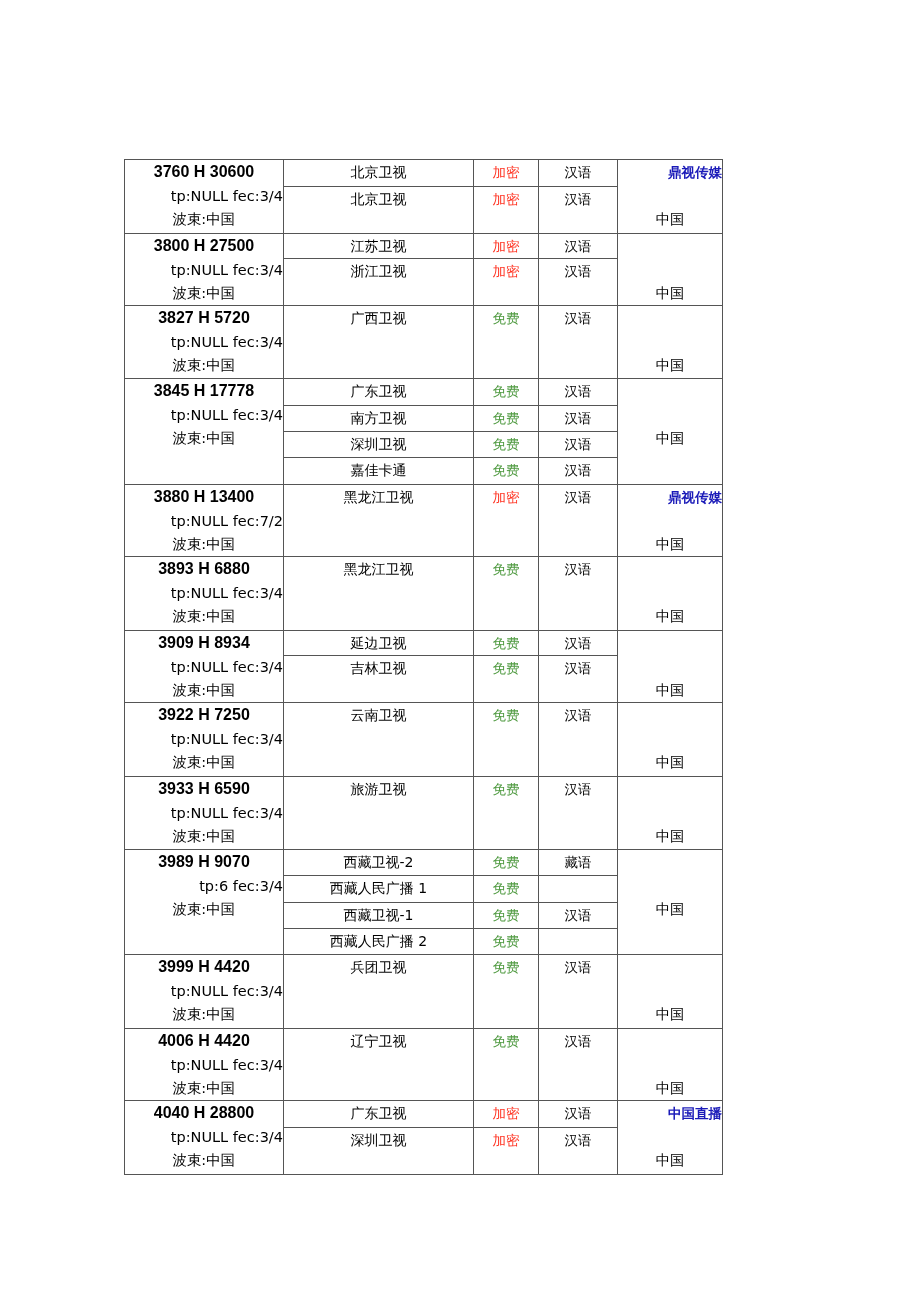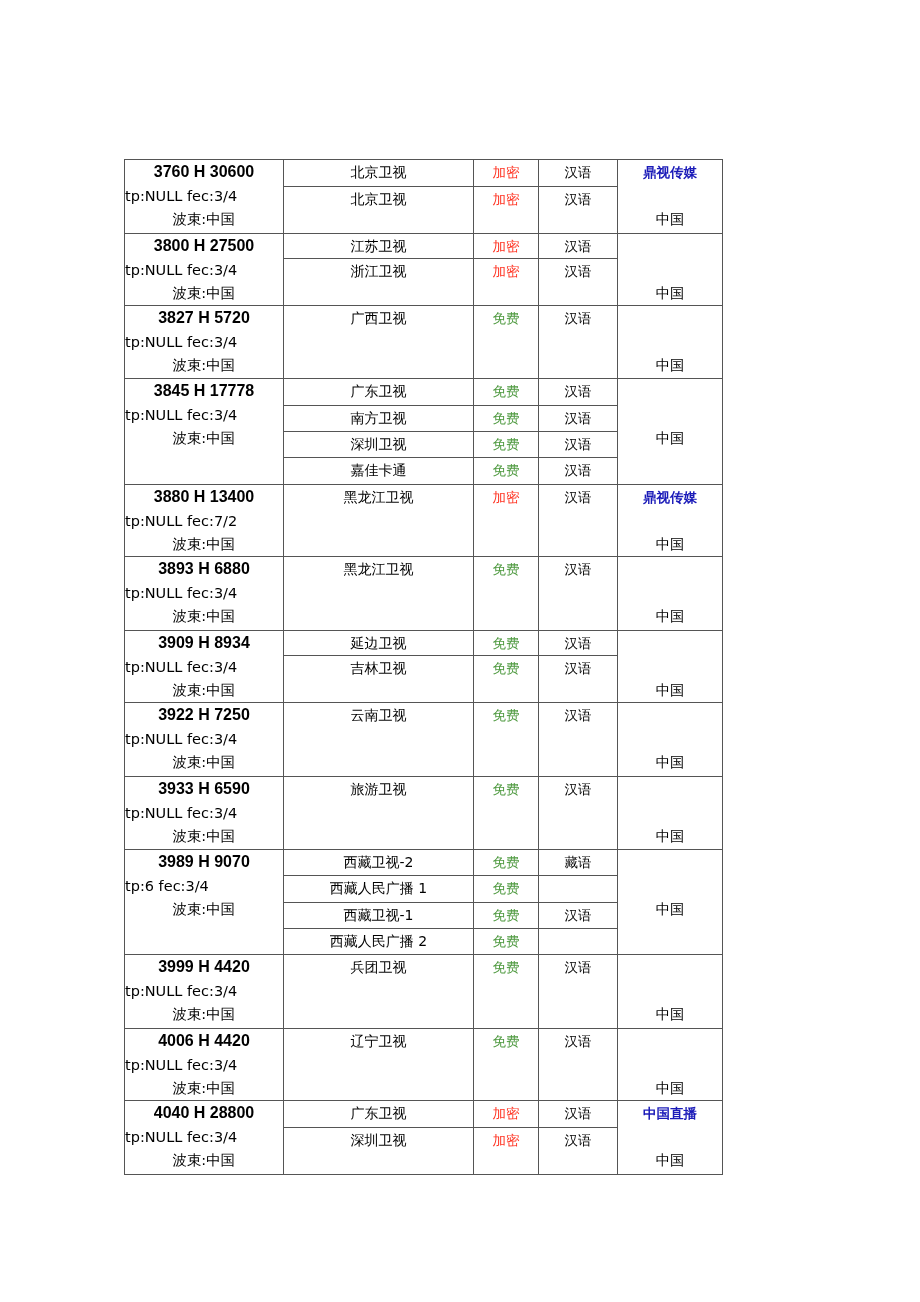--- a/index.html
+++ b/index.html
@@ -47,27 +47,27 @@
     color: var(--c-text);
   }
   table.sat td.freq-cell { width: 159px; vertical-align: top; position: relative; }
   table.sat td.chan-cell { width: 190px; font-size: 14px; line-height: 17px; padding-top: 4px; }
   table.sat td.access-cell { width: 65px; font-size: 13.5px; line-height: 17px; padding-top: 4px; }
   table.sat td.lang-cell  { width: 79px; font-size: 13.5px; line-height: 17px; padding-top: 4px; }
   table.sat td.prov-cell  { width: 105px; vertical-align: top; position: relative; }
 
   .freq-stack { position:absolute; left:0; right:0; top:0; height: 73px; }
   .freq-line { font-family: "Liberation Sans", sans-serif; font-weight: bold; font-size: 16px; text-align: center; line-height: 24px; padding-top: 0px; }
-  .tp-line { font-size: 14.5px; text-align: left; line-height: 24px; }
+  .tp-line { font-size: 14.5px; text-align: right; line-height: 24px; }
   .beam-line { font-size: 14.4px; text-align: right; padding-right: 48px; line-height: 23px; }
 
   table.sat td.acc-enc { color: var(--c-enc); }
   table.sat td.acc-free { color: var(--c-free); }
   .prov-stack { position:absolute; left:0; right:0; top:0; height: 73px; }
-  .prov-name { font-weight: bold; color: var(--c-prov); font-size: 13.5px; text-align:center; line-height: 24px; height: 24px; }
+  .prov-name { font-weight: bold; color: var(--c-prov); font-size: 13.5px; text-align:right; line-height: 24px; height: 24px; }
   .prov-country { font-size: 14.2px; text-align:center; line-height: 23px; margin-top: 24px; }
 </style>
 </head>
 <body>
 
 <div class="page">
   <table class="sat">
     <tbody>
       <tr class="chan-row" style="height:27px">
           <td class="freq-cell" rowspan="2">

